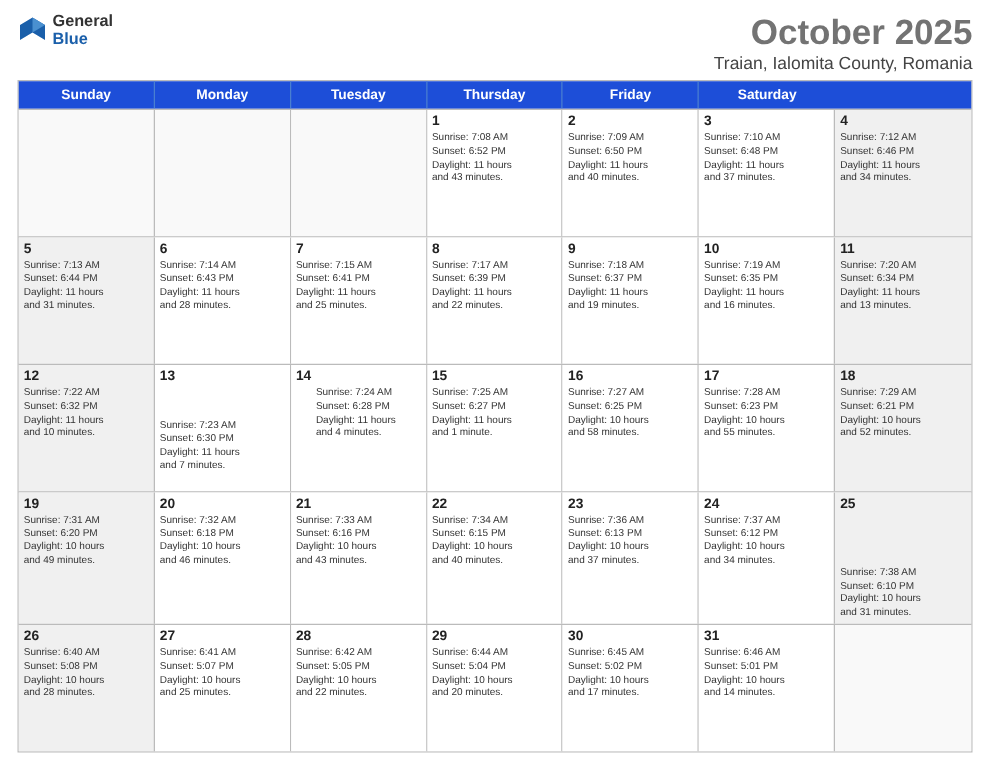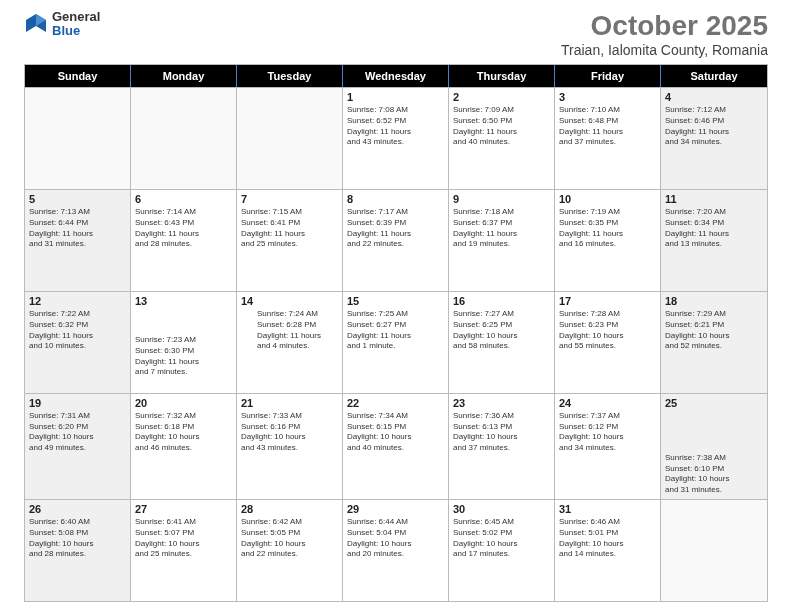--- a/index.html
+++ b/index.html
@@ -6,21 +6,21 @@
     body {
       width: 792px;
       height: 612px;
       font-family: Arial, sans-serif;
       background: #fff;
       overflow: hidden;
     }
     .page {
       width: 792px;
       height: 612px;
-      padding: 10px 24px;
+      padding: 10px 14px;
       display: flex;
       flex-direction: column;
     }
     .header {
       display: flex;
       align-items: flex-start;
       justify-content: space-between;
       margin-bottom: 6px;
     }
     .logo {
@@ -56,21 +56,21 @@
     }
     .calendar {
       flex: 1;
       display: flex;
       flex-direction: column;
       border: 1px solid #bbb;
     }
     .cal-header-row {
       display: grid;
       grid-template-columns: repeat(7, 1fr);
-      background: #000000;
+      background: #1d4ed8;
     }
     .cal-header-cell {
       color: #fff;
       font-size: 11px;
       font-weight: bold;
       text-align: center;
       padding: 5px 2px;
       border-right: 1px solid #4a7fd0;
     }
     .cal-header-cell:last-child { border-right: none; }
@@ -128,21 +128,20 @@
       <h1>October 2025</h1>
       <h2>Traian, Ialomita County, Romania</h2>
     </div>
   </div>
 
   <div class="calendar">
     <div class="cal-header-row" id="cal-header">
         <div class="cal-header-cell">Sunday</div>
         <div class="cal-header-cell">Monday</div>
         <div class="cal-header-cell">Tuesday</div>
-        <div class="cal-header-cell">Wednesday</div>
         <div class="cal-header-cell">Thursday</div>
         <div class="cal-header-cell">Friday</div>
         <div class="cal-header-cell">Saturday</div>
       </div>
     <div class="cal-body" id="cal-body">
         <div class="cal-row">
           <div class="cal-cell empty"></div>
           <div class="cal-cell empty"></div>
           <div class="cal-cell empty"></div>
           <div class="cal-cell">

